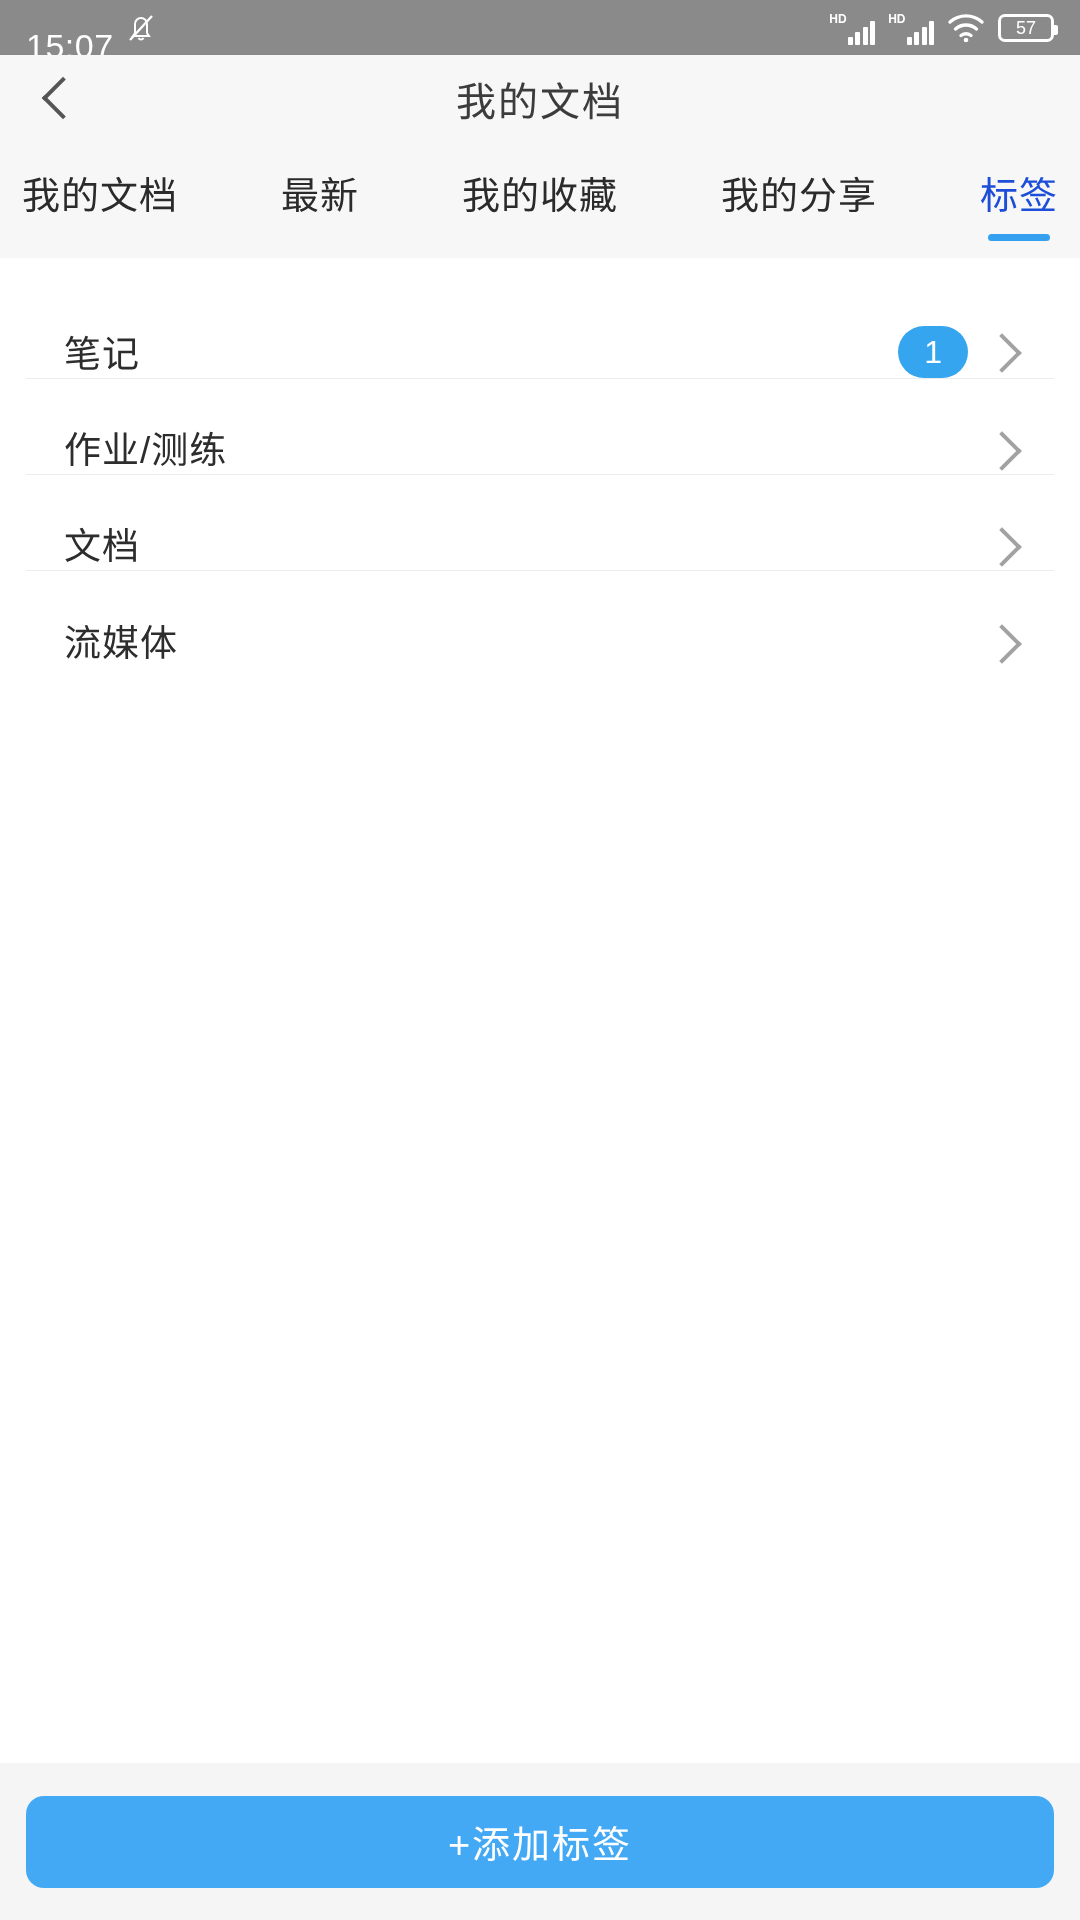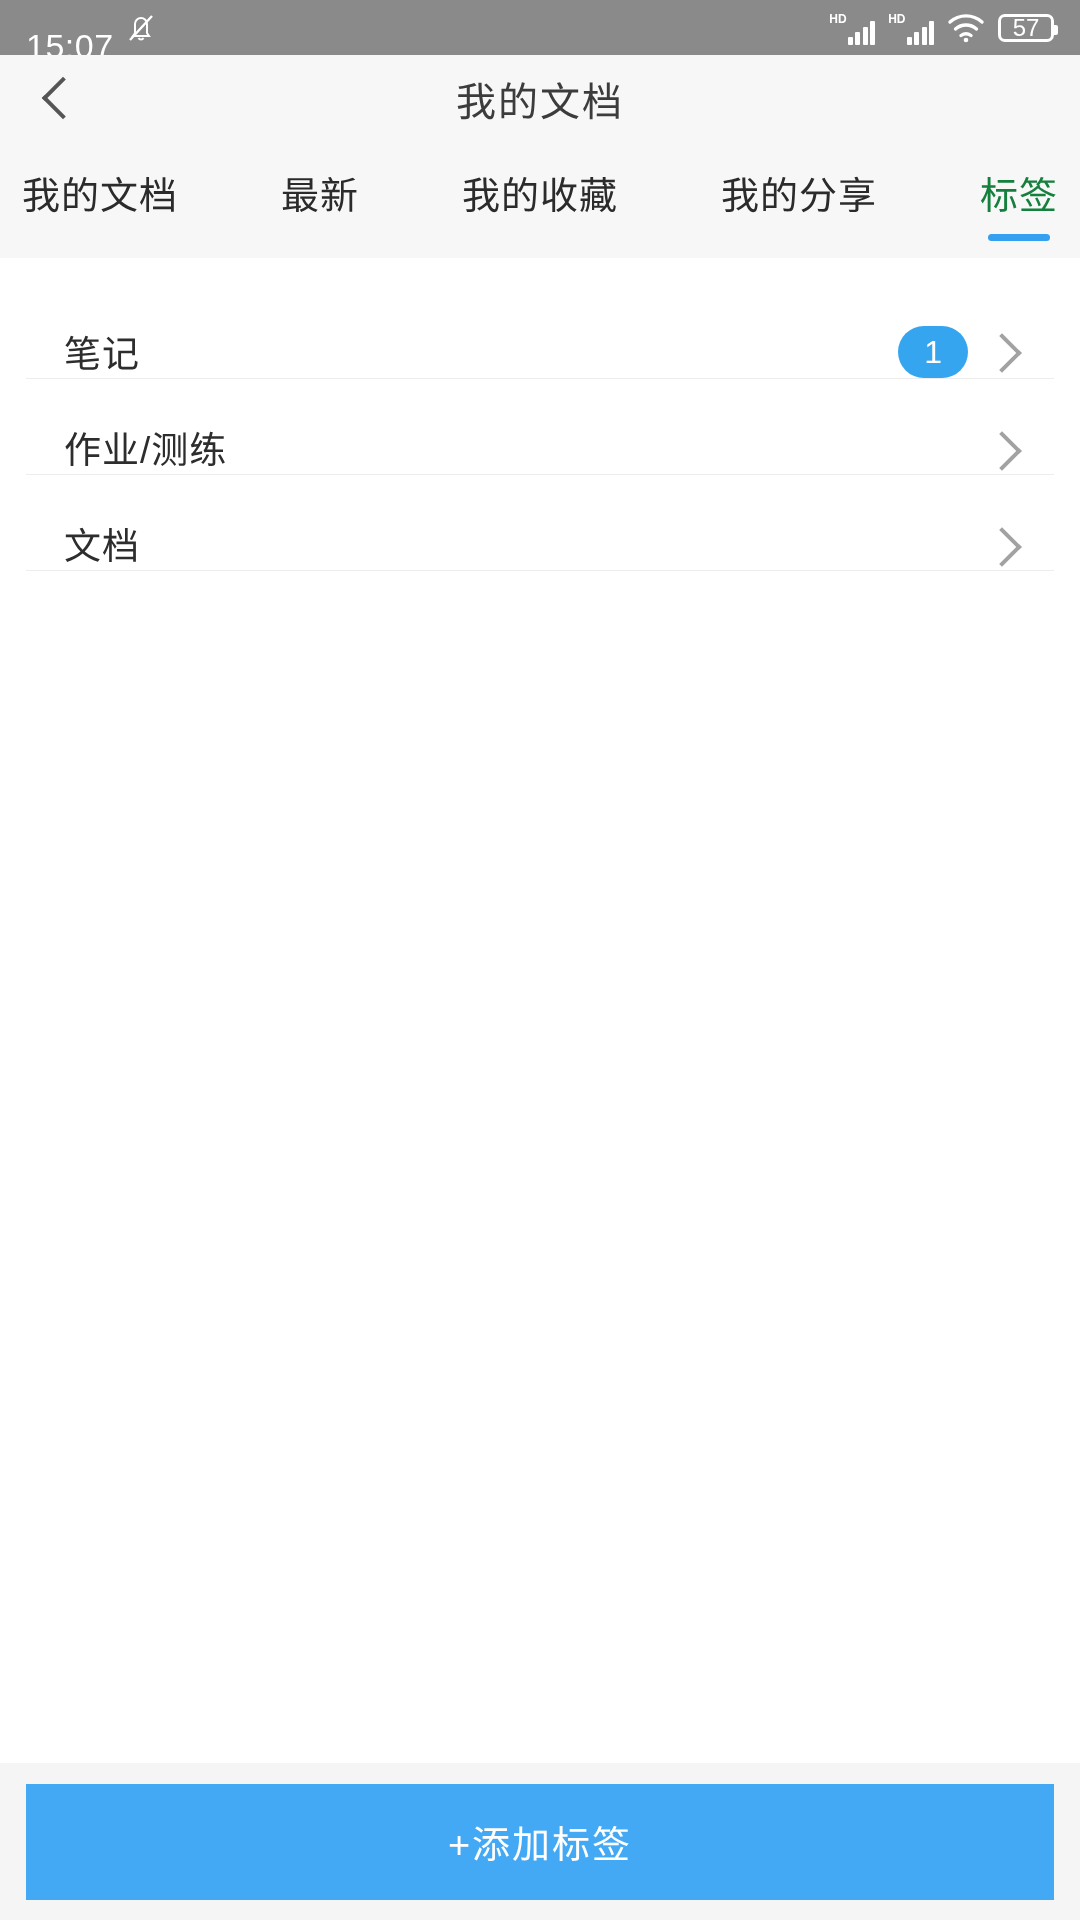--- a/index.html
+++ b/index.html
@@ -104,21 +104,21 @@
     content: "";
     position: absolute;
     right: -7px;
     top: 8px;
     width: 4px;
     height: 10px;
     background: #ffffff;
     border-radius: 0 2px 2px 0;
   }
   .battery-text {
-    font-size: 24px;
+    font-size: 18px;
     color: #ffffff;
     line-height: 1;
   }
 
   
   .header {
     position: absolute;
     top: 55px; left: 0;
     width: 1080px;
     height: 88px;
@@ -178,21 +178,21 @@
     align-items: center;
     cursor: pointer;
   }
   .tab-label {
     font-size: 38px;
     color: #2b2b2b;
     letter-spacing: 1px;
     white-space: nowrap;
   }
   .tab.active .tab-label {
-    color: #15803d;
+    color: #1d4ed8;
   }
   .tab-underline {
     margin-top: 14px;
     width: 0;
     height: 7px;
     border-radius: 4px;
     background: transparent;
   }
   .tab.active .tab-underline {
     width: 62px;
@@ -269,22 +269,22 @@
     top: 1763px;
     width: 1080px;
     height: 157px;
     background: #f5f5f5;
     display: flex;
     align-items: center;
     justify-content: center;
   }
   .add-tag-btn {
     width: 1028px;
-    height: 116px;
-    border-radius: 0;
+    height: 92px;
+    border-radius: 18px;
     background: #43a9f5;
     color: #ffffff;
     font-size: 38px;
     letter-spacing: 2px;
     display: flex;
     align-items: center;
     justify-content: center;
     border: none;
     font-family: "Liberation Sans", "DejaVu Sans", sans-serif;
     cursor: pointer;
@@ -396,19 +396,25 @@
     </span>
   </div>
 
   <div class="list-row">
     <span class="row-label">文档</span>
     <span class="row-right">
       <span class="chev-right"></span>
     </span>
   </div>
 
+  <div class="list-row" style="border-bottom:none;">
+    <span class="row-label">流媒体</span>
+    <span class="row-right">
+      <span class="chev-right"></span>
+    </span>
+  </div>
 
   <div class="list-filler"></div>
 </div>
 
 <div class="bottom-area">
   <button class="add-tag-btn">+添加标签</button>
 </div>
 
 </body></html>

